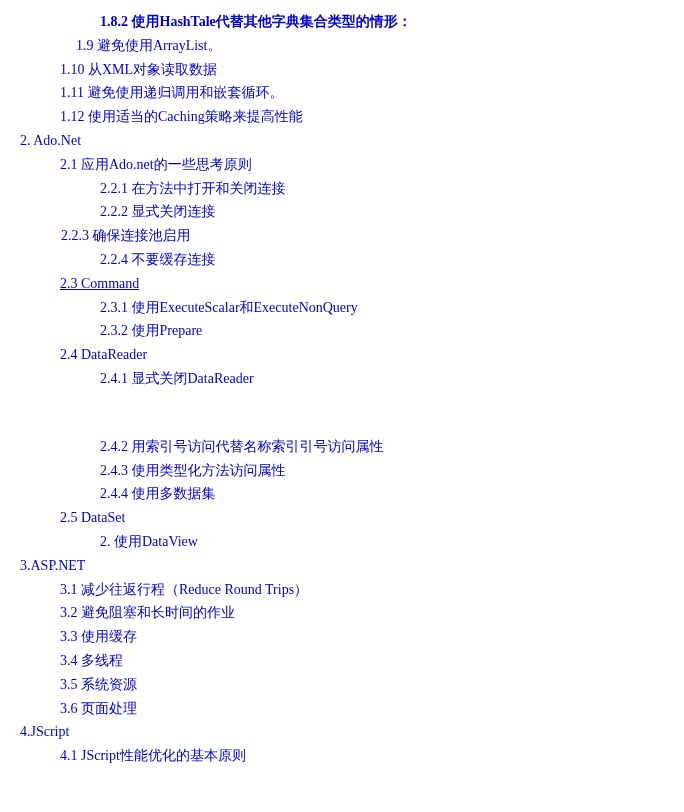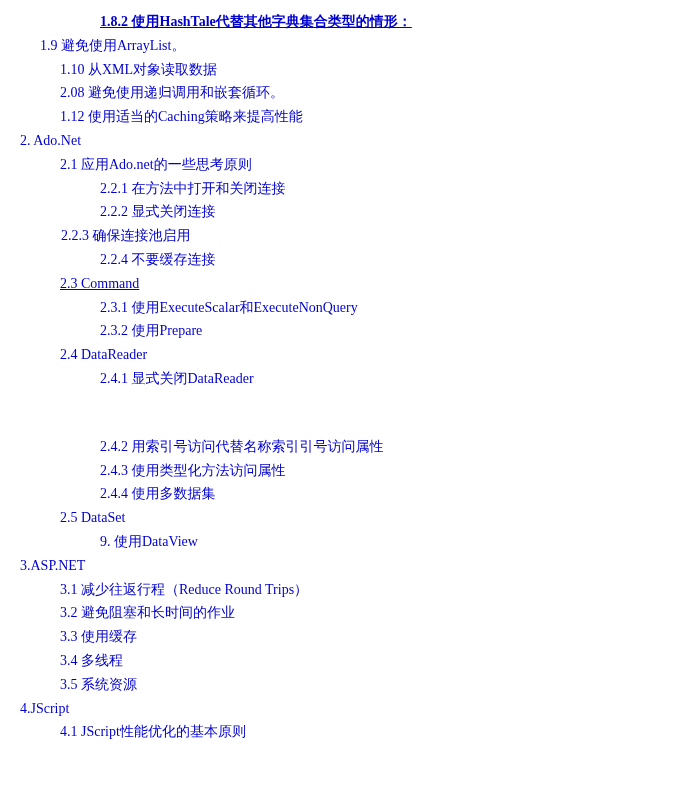--- a/index.html
+++ b/index.html
@@ -20,42 +20,43 @@
     }
     a {
       color: #0000cc;
       text-decoration: none;
     }
   </style>
 </head>
 <body>
 
 <div class="toc-container">
-<div style="margin-left: 80px; display: block;"><a href="#" style="font-weight: bold; text-decoration: underline;">1.8.2  使用HashTale代替其他字典集合类型的情形：</a></div>
-    <div style="margin-left: 20px; display: block;"><a href="#">1.9  避免使用ArrayList。</a></div>
+<div style="margin-left: 80px; display: block;"><a href="#" style="font-weight: bold; ">1.8.2  使用HashTale代替其他字典集合类型的情形：</a></div>
+    <div style="margin-left: 56px; display: block;"><a href="#">1.9  避免使用ArrayList。</a></div>
     <div style="margin-left: 40px; display: block;"><a href="#">1.10  从XML对象读取数据</a></div>
-    <div style="margin-left: 40px; display: block;"><a href="#">2.08  避免使用递归调用和嵌套循环。</a></div>
+    <div style="margin-left: 40px; display: block;"><a href="#">1.11  避免使用递归调用和嵌套循环。</a></div>
     <div style="margin-left: 40px; display: block;"><a href="#">1.12  使用适当的Caching策略来提高性能</a></div>
     <div style="margin-left: 0px; display: block;"><a href="#">2. Ado.Net</a></div>
     <div style="margin-left: 40px; display: block;"><a href="#">2.1  应用Ado.net的一些思考原则</a></div>
     <div style="margin-left: 80px; display: block;"><a href="#">2.2.1  在方法中打开和关闭连接</a></div>
     <div style="margin-left: 80px; display: block;"><a href="#">2.2.2  显式关闭连接</a></div>
     <div style="margin-left: 41px; display: block;"><a href="#">2.2.3  确保连接池启用</a></div>
     <div style="margin-left: 80px; display: block;"><a href="#">2.2.4  不要缓存连接</a></div>
     <div style="margin-left: 40px; display: block; text-decoration: underline;"><a href="#">2.3  Command</a></div>
     <div style="margin-left: 80px; display: block;"><a href="#">2.3.1  使用ExecuteScalar和ExecuteNonQuery</a></div>
     <div style="margin-left: 80px; display: block;"><a href="#">2.3.2  使用Prepare</a></div>
     <div style="margin-left: 40px; display: block;"><a href="#">2.4  DataReader</a></div>
     <div style="margin-left: 80px; display: block;"><a href="#">2.4.1  显式关闭DataReader</a></div>
     <div style="margin-left: 80px; display: block; margin-top: 44px;"><a href="#">2.4.2  用索引号访问代替名称索引引号访问属性</a></div>
     <div style="margin-left: 80px; display: block;"><a href="#">2.4.3  使用类型化方法访问属性</a></div>
     <div style="margin-left: 80px; display: block;"><a href="#">2.4.4  使用多数据集</a></div>
     <div style="margin-left: 40px; display: block;"><a href="#">2.5  DataSet</a></div>
-    <div style="margin-left: 80px; display: block;"><a href="#">9.    使用DataView</a></div>
+    <div style="margin-left: 80px; display: block;"><a href="#">2.    使用DataView</a></div>
     <div style="margin-left: 0px; display: block;"><a href="#">3.ASP.NET</a></div>
     <div style="margin-left: 40px; display: block;"><a href="#">3.1  减少往返行程（Reduce Round Trips）</a></div>
     <div style="margin-left: 40px; display: block;"><a href="#">3.2  避免阻塞和长时间的作业</a></div>
     <div style="margin-left: 40px; display: block;"><a href="#">3.3  使用缓存</a></div>
     <div style="margin-left: 40px; display: block;"><a href="#">3.4  多线程</a></div>
     <div style="margin-left: 40px; display: block;"><a href="#">3.5  系统资源</a></div>
+    <div style="margin-left: 40px; display: block;"><a href="#">3.6  页面处理</a></div>
     <div style="margin-left: 0px; display: block;"><a href="#">4.JScript</a></div>
     <div style="margin-left: 40px; display: block;"><a href="#">4.1  JScript性能优化的基本原则</a></div>
   </div>
 
 </body></html>

